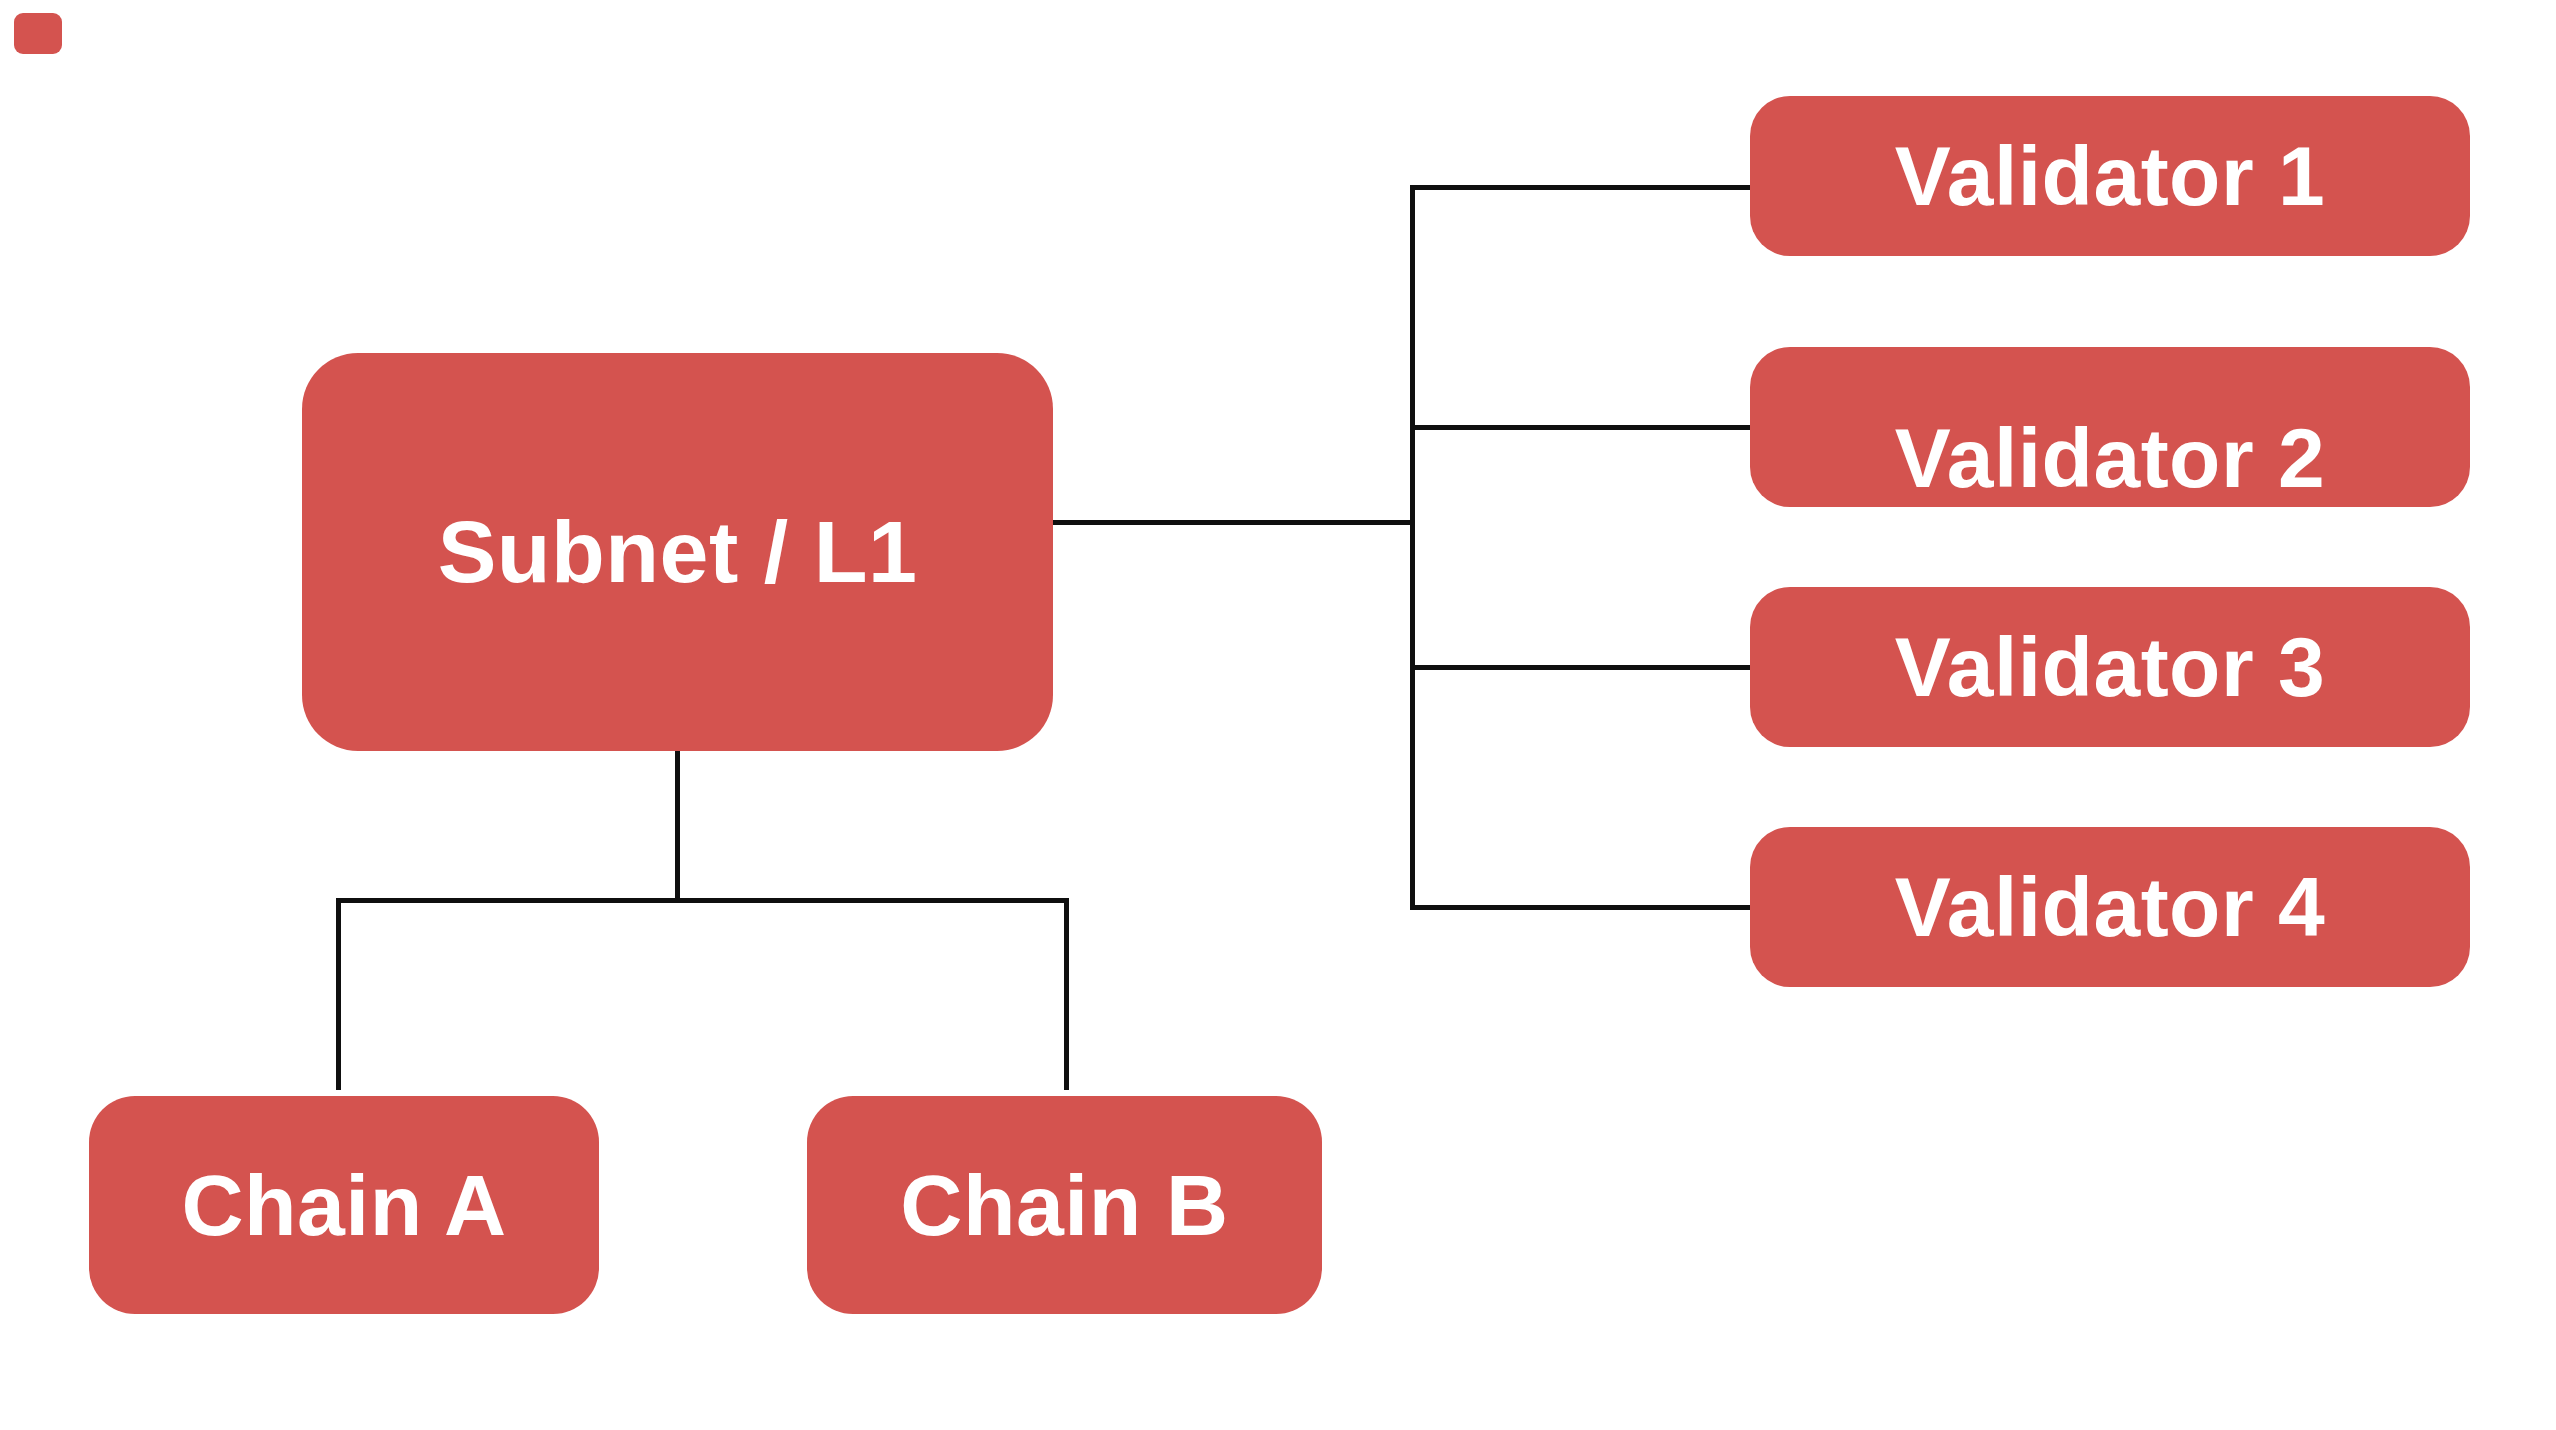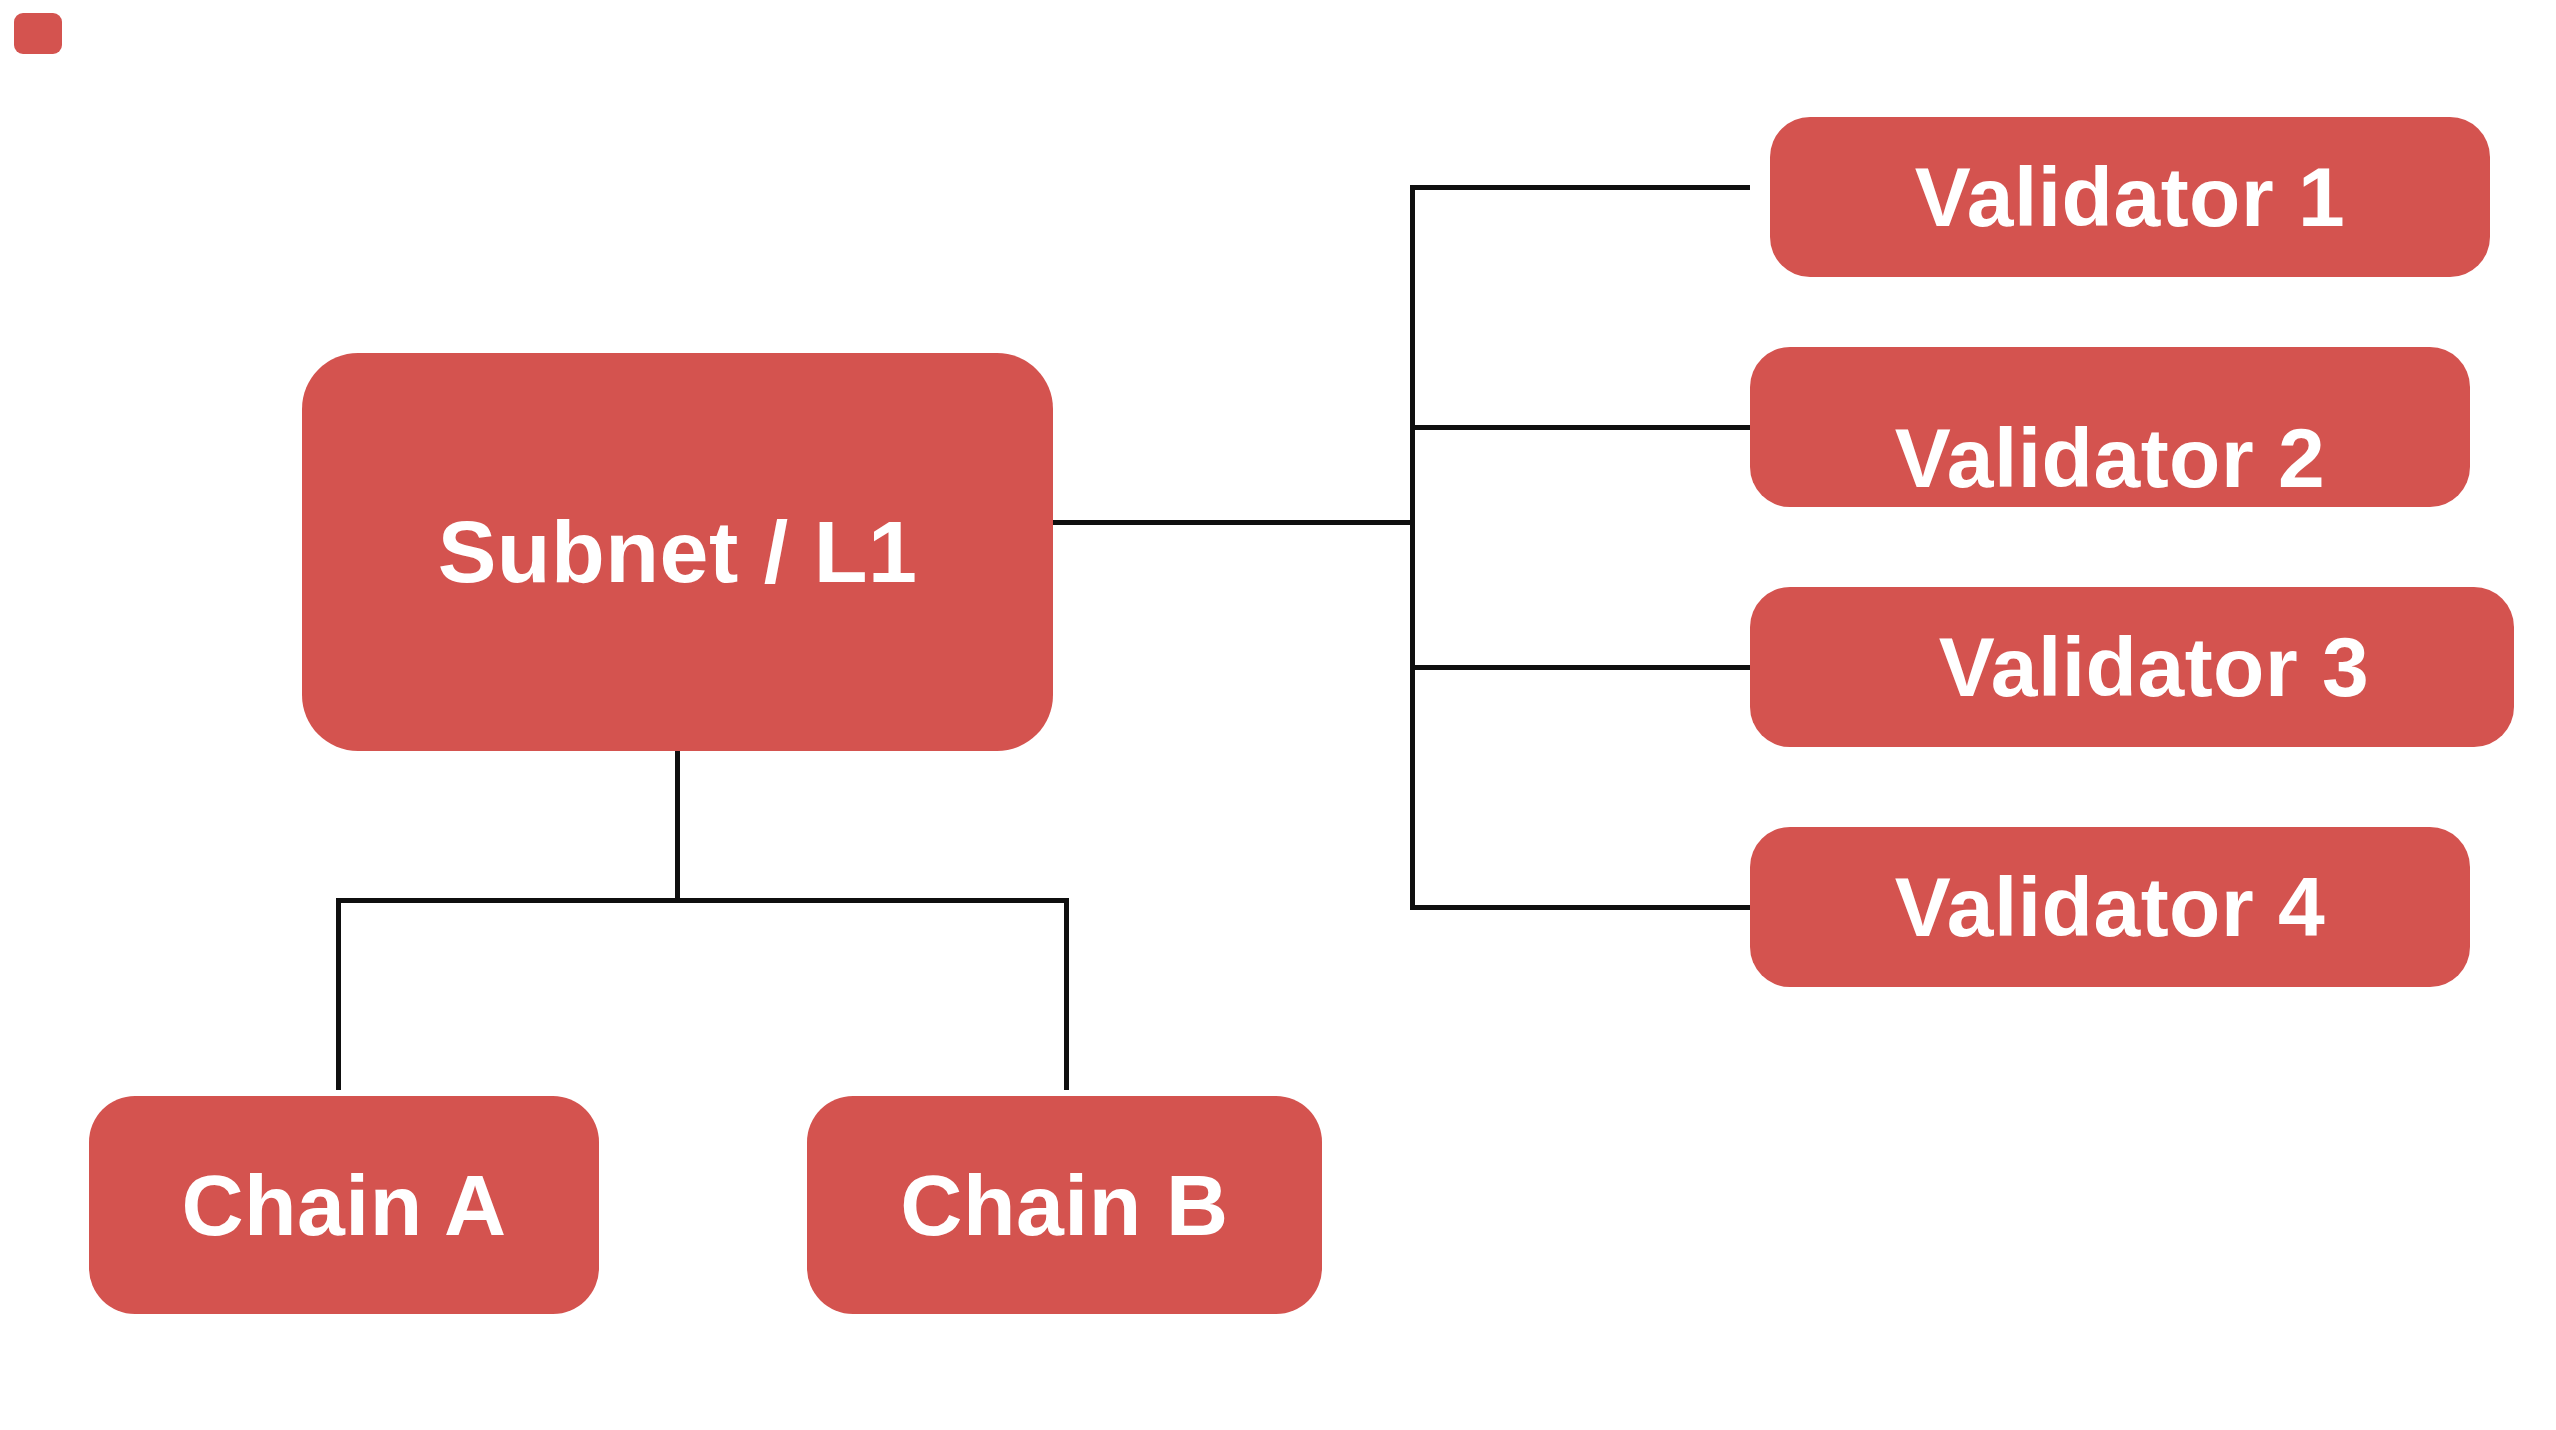--- a/index.html
+++ b/index.html
@@ -21,23 +21,23 @@
     background:var(--node-fill);
     color:var(--node-text);
     display:flex;align-items:center;justify-content:center;
     font-weight:bold;
     letter-spacing:0.5px;
     white-space:nowrap;
     z-index:2;
   }
   .n-subnet{left:302px;top:353px;width:751px;height:398px;border-radius:56px;font-size:88px;}
   .n-validator{left:1750px;width:720px;height:160px;border-radius:40px;font-size:84px;}
-  .n-v1{top:117px;margin-left:20px;}
+  .n-v1{top:96px;}
   .n-v2{top:347px;align-items:flex-end;}
-  .n-v3{top:587px;padding-left:44px;}
+  .n-v3{top:587px;}
   .n-v4{top:827px;}
   .n-chain{top:1096px;height:218px;border-radius:46px;font-size:86px;}
   .n-ca{left:89px;width:510px;}
   .n-cb{left:807px;width:515px;}
   .stray{
     position:absolute;left:14px;top:13px;width:48px;height:41px;
     border-radius:9px;background:var(--node-fill);z-index:1;
   }
   .line{position:absolute;background:var(--connector);z-index:1;}
   .l-sub-down  {left:675px;top:692px;width:5px;height:211px;}

